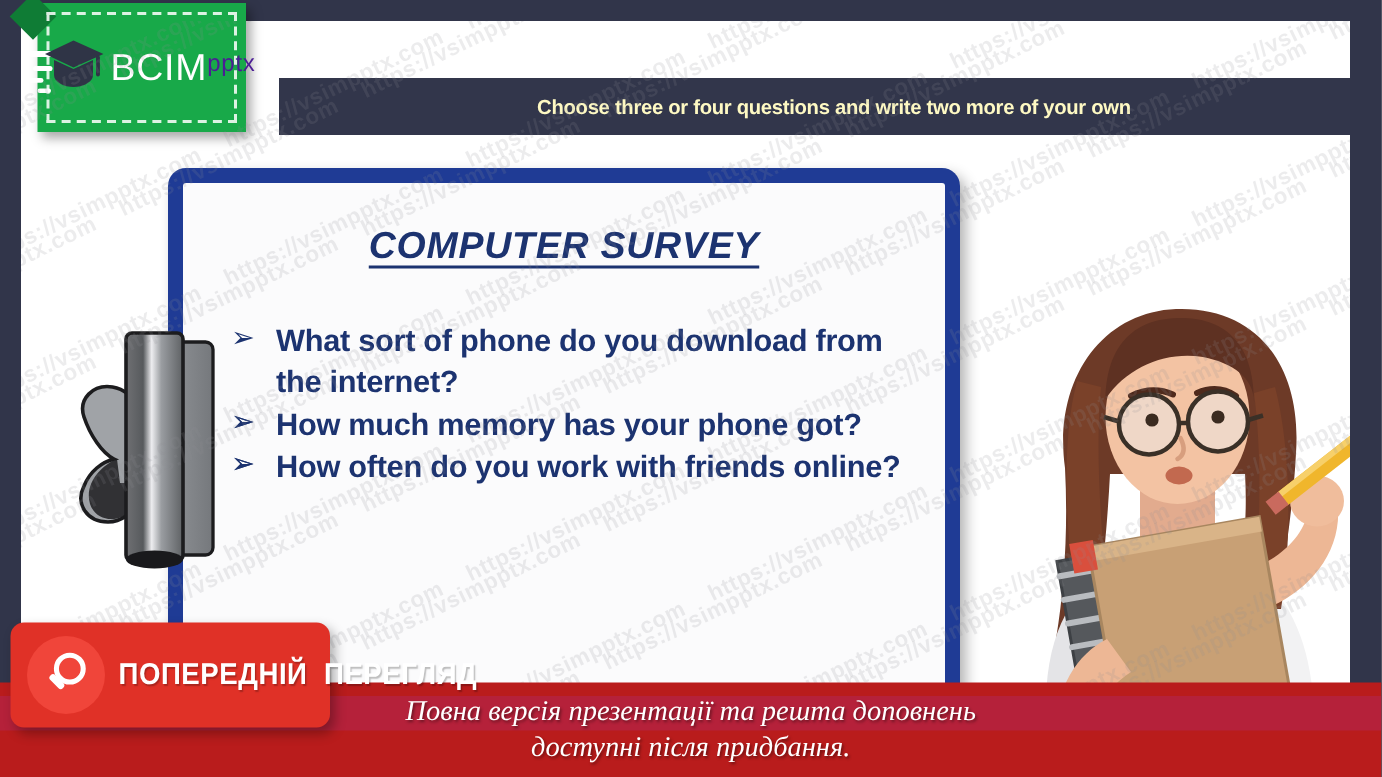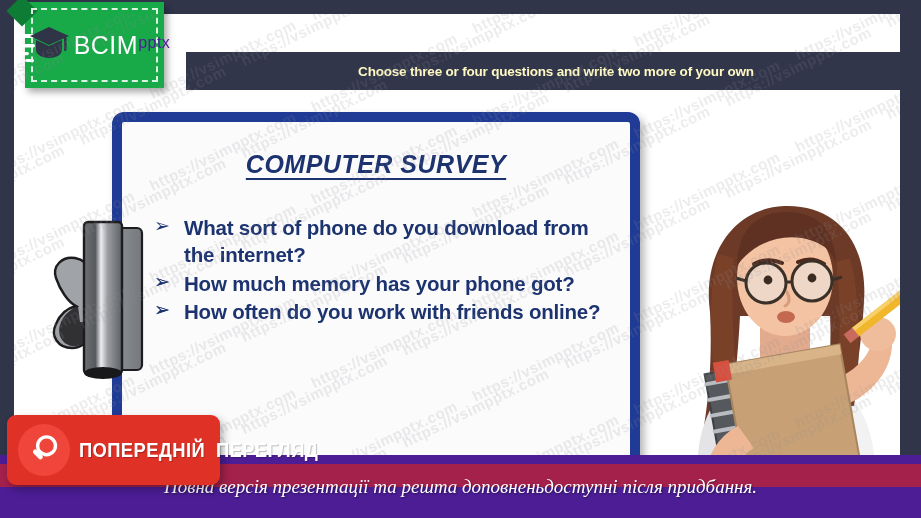--- a/index.html
+++ b/index.html
@@ -152,23 +152,23 @@
     color:#ffffff; font-size:20px; font-weight:700;
     font-family:"Liberation Sans", sans-serif;
     letter-spacing:.4px;
     text-shadow:1px 1px 1px rgba(0,0,0,.25);
     transform:scaleX(.92); transform-origin:left center;
   }
   
   .bottom-banner {
     position:absolute; left:0; right:0; bottom:0;
     height:63px;
-    background:#4c1d95;
+    background:#b91c1c;
     z-index:50;
-    display:flex; flex-direction:row;
+    display:flex; flex-direction:column;
     align-items:center; justify-content:center;
   }
   .bottom-stripe {
     position:absolute; left:0; right:0; top:9px; height:23px;
     background:#b42240;
     opacity:.85;
   }
   .bottom-line {
     position:relative; z-index:2;
     color:#ffffff; font-size:19px; font-weight:400;

